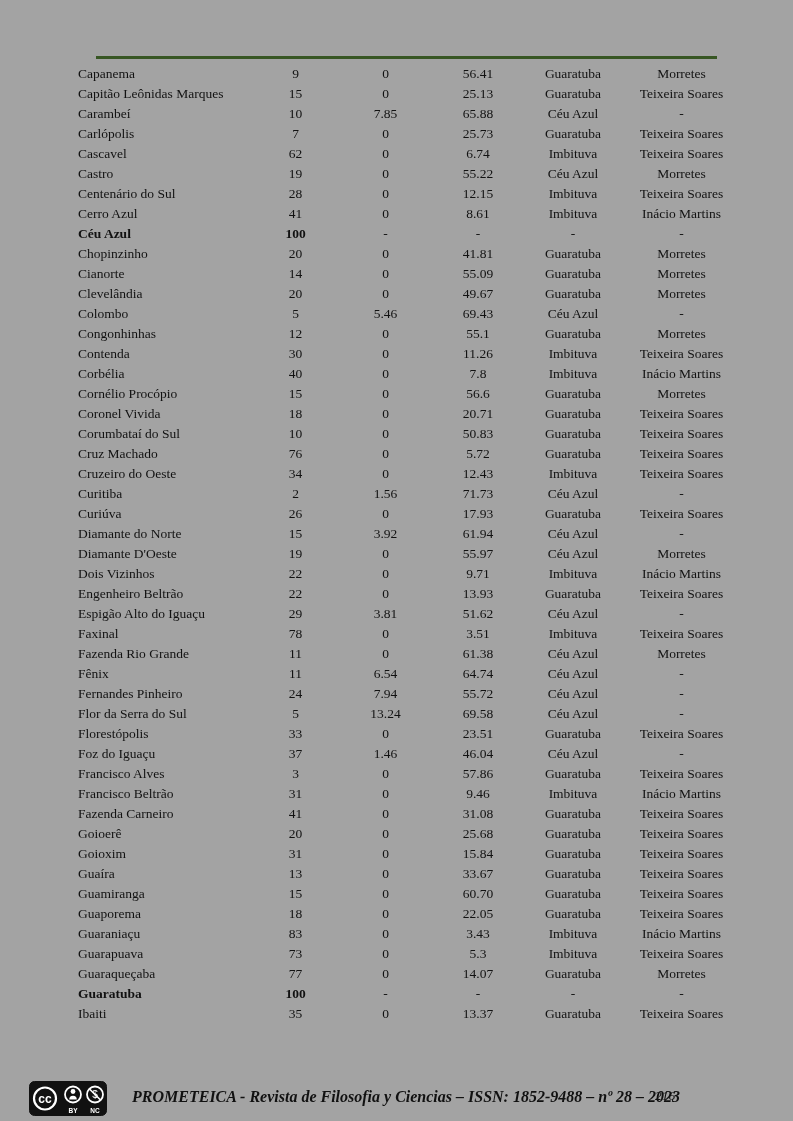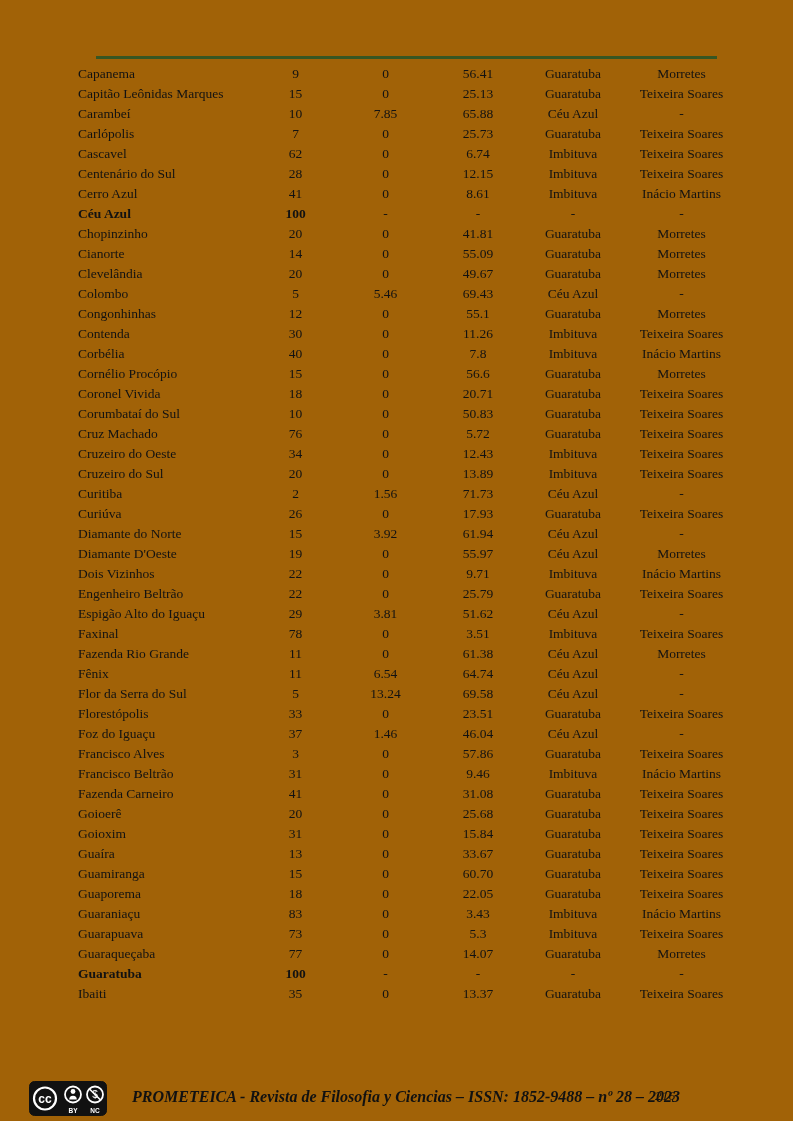--- a/index.html
+++ b/index.html
@@ -1,17 +1,17 @@
 <!DOCTYPE html>
 <html><head>
 <meta charset="utf-8">
 <style>
   html,body{margin:0;padding:0;background:#ffffff;}
   body{width:793px;height:1121px;position:relative;font-family:"Liberation Serif", serif;color:#121212;}
-  .page{position:absolute;inset:0;background:#a16207;overflow:hidden;}
+  .page{position:absolute;inset:0;background:#a3a3a3;overflow:hidden;}
 
   .top-rule{position:absolute;left:96px;top:56px;width:621px;height:3px;background:#375623;}
 
   table.muni-table{position:absolute;left:78px;top:64px;width:662px;border-collapse:collapse;table-layout:fixed;}
   table.muni-table td{height:20px;font-size:13.5px;line-height:20px;padding:0;white-space:nowrap;overflow:hidden;}
   td.c-name{text-align:left;}
   td.c-num,td.c-city{text-align:center;}
   tr.bold-row td:nth-child(1),tr.bold-row td:nth-child(2){font-weight:700;}
 
   .footer-text{position:absolute;left:120px;top:1088px;width:572px;text-align:center;
@@ -70,20 +70,28 @@
     </tr>
         <tr>
       <td class="c-name">Cascavel</td>
       <td class="c-num">62</td>
       <td class="c-num">0</td>
       <td class="c-num">6.74</td>
       <td class="c-city">Imbituva</td>
       <td class="c-city">Teixeira Soares</td>
     </tr>
         <tr>
+      <td class="c-name">Castro</td>
+      <td class="c-num">19</td>
+      <td class="c-num">0</td>
+      <td class="c-num">55.22</td>
+      <td class="c-city">Céu Azul</td>
+      <td class="c-city">Morretes</td>
+    </tr>
+        <tr>
       <td class="c-name">Centenário do Sul</td>
       <td class="c-num">28</td>
       <td class="c-num">0</td>
       <td class="c-num">12.15</td>
       <td class="c-city">Imbituva</td>
       <td class="c-city">Teixeira Soares</td>
     </tr>
         <tr>
       <td class="c-name">Cerro Azul</td>
       <td class="c-num">41</td>
@@ -190,28 +198,20 @@
     </tr>
         <tr>
       <td class="c-name">Cruzeiro do Oeste</td>
       <td class="c-num">34</td>
       <td class="c-num">0</td>
       <td class="c-num">12.43</td>
       <td class="c-city">Imbituva</td>
       <td class="c-city">Teixeira Soares</td>
     </tr>
         <tr>
-      <td class="c-name">Cruzeiro do Sul</td>
-      <td class="c-num">20</td>
-      <td class="c-num">0</td>
-      <td class="c-num">13.89</td>
-      <td class="c-city">Imbituva</td>
-      <td class="c-city">Teixeira Soares</td>
-    </tr>
-        <tr>
       <td class="c-name">Curitiba</td>
       <td class="c-num">2</td>
       <td class="c-num">1.56</td>
       <td class="c-num">71.73</td>
       <td class="c-city">Céu Azul</td>
       <td class="c-city">-</td>
     </tr>
         <tr>
       <td class="c-name">Curiúva</td>
       <td class="c-num">26</td>
@@ -241,21 +241,21 @@
       <td class="c-num">22</td>
       <td class="c-num">0</td>
       <td class="c-num">9.71</td>
       <td class="c-city">Imbituva</td>
       <td class="c-city">Inácio Martins</td>
     </tr>
         <tr>
       <td class="c-name">Engenheiro Beltrão</td>
       <td class="c-num">22</td>
       <td class="c-num">0</td>
-      <td class="c-num">25.79</td>
+      <td class="c-num">13.93</td>
       <td class="c-city">Guaratuba</td>
       <td class="c-city">Teixeira Soares</td>
     </tr>
         <tr>
       <td class="c-name">Espigão Alto do Iguaçu</td>
       <td class="c-num">29</td>
       <td class="c-num">3.81</td>
       <td class="c-num">51.62</td>
       <td class="c-city">Céu Azul</td>
       <td class="c-city">-</td>
@@ -274,20 +274,28 @@
       <td class="c-num">0</td>
       <td class="c-num">61.38</td>
       <td class="c-city">Céu Azul</td>
       <td class="c-city">Morretes</td>
     </tr>
         <tr>
       <td class="c-name">Fênix</td>
       <td class="c-num">11</td>
       <td class="c-num">6.54</td>
       <td class="c-num">64.74</td>
+      <td class="c-city">Céu Azul</td>
+      <td class="c-city">-</td>
+    </tr>
+        <tr>
+      <td class="c-name">Fernandes Pinheiro</td>
+      <td class="c-num">24</td>
+      <td class="c-num">7.94</td>
+      <td class="c-num">55.72</td>
       <td class="c-city">Céu Azul</td>
       <td class="c-city">-</td>
     </tr>
         <tr>
       <td class="c-name">Flor da Serra do Sul</td>
       <td class="c-num">5</td>
       <td class="c-num">13.24</td>
       <td class="c-num">69.58</td>
       <td class="c-city">Céu Azul</td>
       <td class="c-city">-</td>

